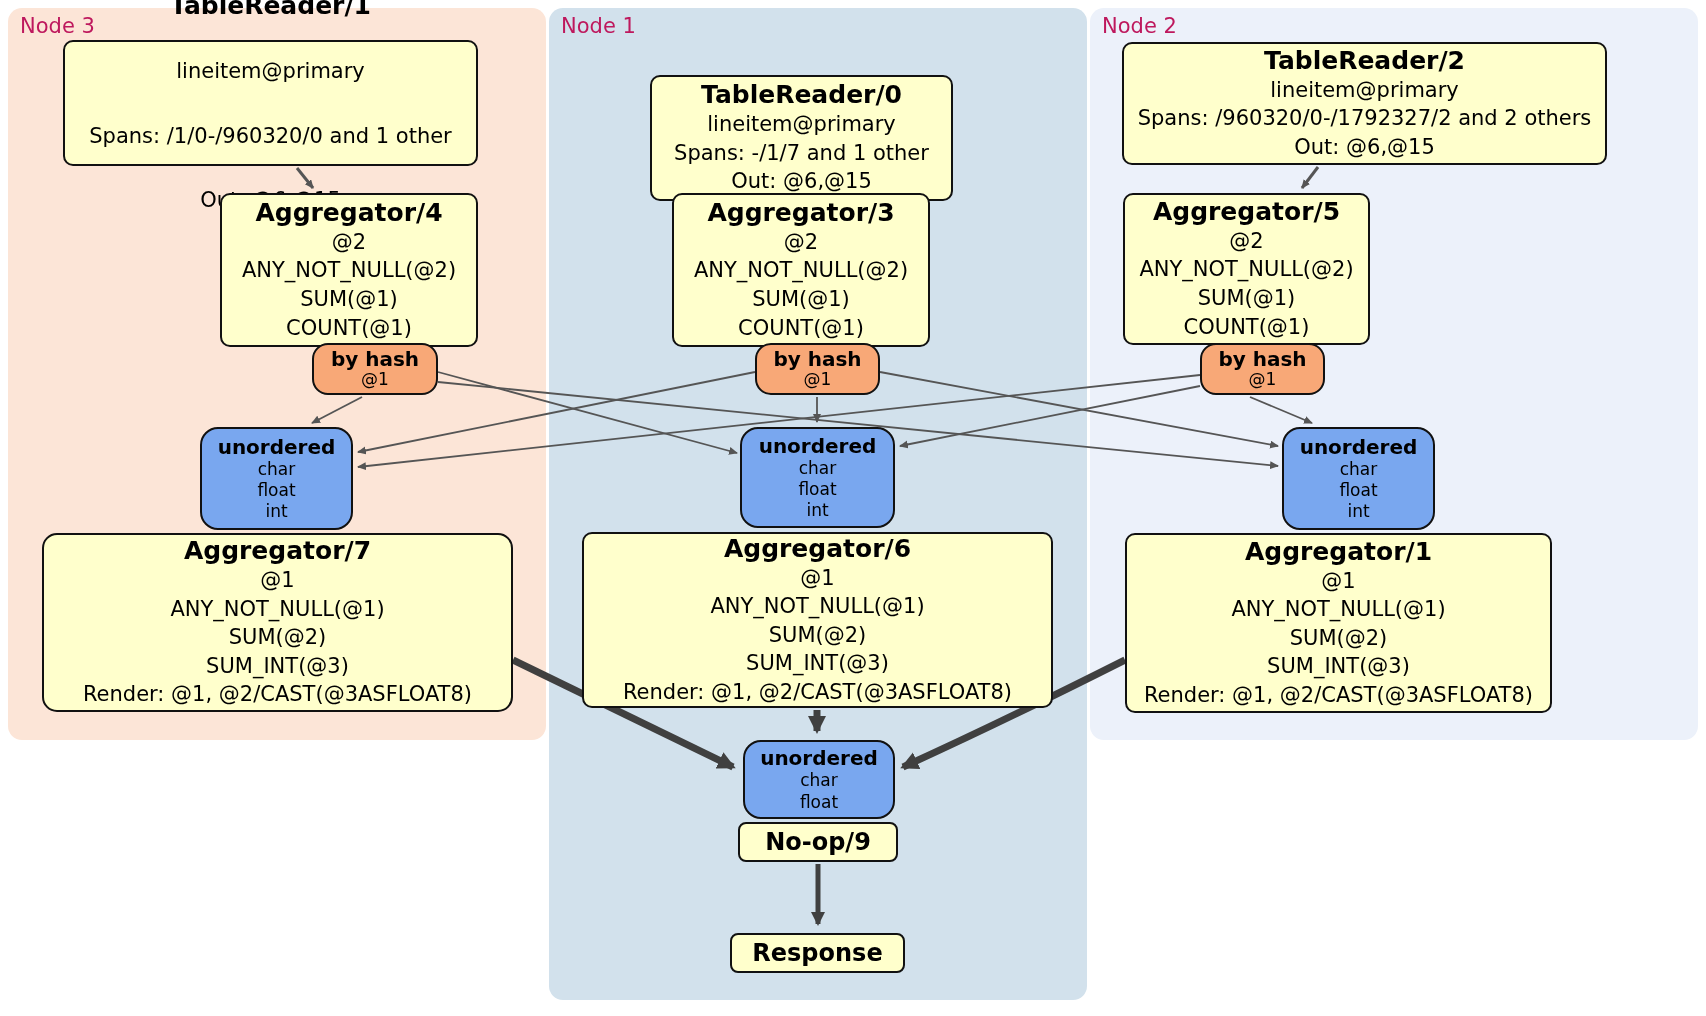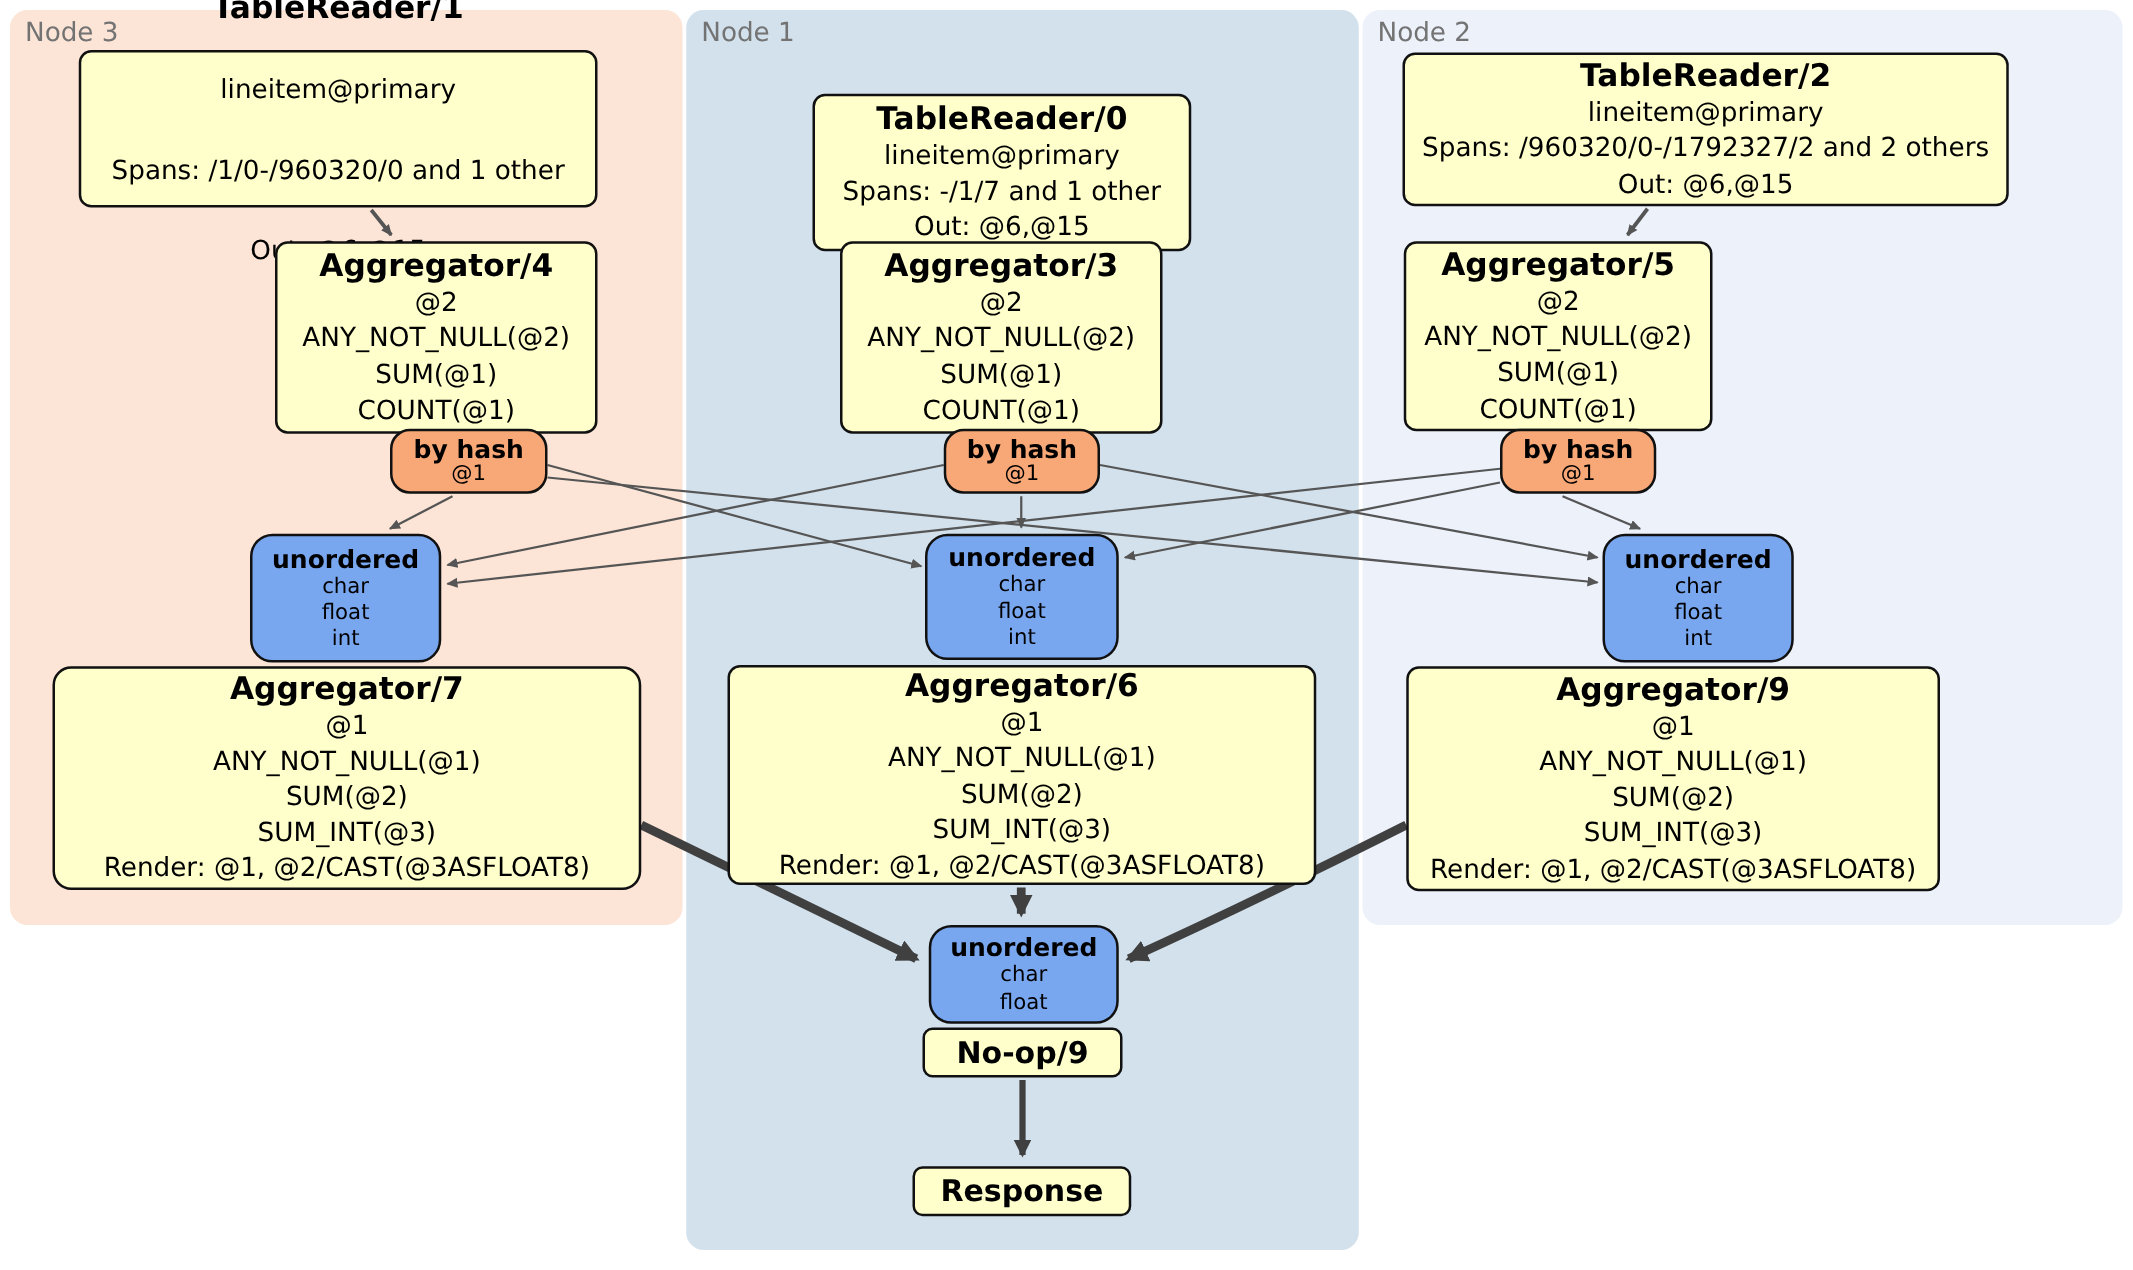--- a/index.html
+++ b/index.html
@@ -5,21 +5,21 @@
   html,body{margin:0;padding:0;background:#ffffff;}
   .canvas{
     position:relative;width:1706px;height:1016px;overflow:hidden;
     font-family:"DejaVu Sans","Liberation Sans",sans-serif;color:#000;
     background:#ffffff;
   }
   .region{position:absolute;border-radius:14px;}
   .region-n3{background:#fce5d7;}
   .region-n1{background:#d2e1ec;}
   .region-n2{background:#ecf1fa;}
-  .region-label{position:absolute;top:6px;left:12px;font-size:21px;color:#737373;}
+  .region-label{position:absolute;top:6px;left:12px;font-size:21px;color:#be185d;}
   .edges{position:absolute;left:0;top:0;z-index:2;}
   .nodebox{
     position:absolute;z-index:3;box-sizing:border-box;
     background:#ffffcc;border:2px solid #111;border-radius:10px;
     display:flex;flex-direction:column;align-items:center;justify-content:center;
     text-align:center;
   }
   .nodebox .ptitle{font-weight:bold;font-size:25px;line-height:1.2;}
   .nodebox .pline{font-size:21px;line-height:1.36;}
   .router{
@@ -201,21 +201,21 @@
   </div>
 
   <div class="sync" style="left:1282px;top:427px;width:153px;height:103px;">
     <div class="stitle">unordered</div>
     <div class="sline">char</div>
     <div class="sline">float</div>
     <div class="sline">int</div>
   </div>
 
   <div class="nodebox" style="left:1125px;top:533px;width:427px;height:180px;">
-    <div class="ptitle">Aggregator/9</div>
+    <div class="ptitle">Aggregator/1</div>
     <div class="pline">@1</div>
     <div class="pline">ANY_NOT_NULL(@1)</div>
     <div class="pline">SUM(@2)</div>
     <div class="pline">SUM_INT(@3)</div>
     <div class="pline">Render: @1, @2/CAST(@3ASFLOAT8)</div>
   </div>
 
 </div>
 
 </body></html>

